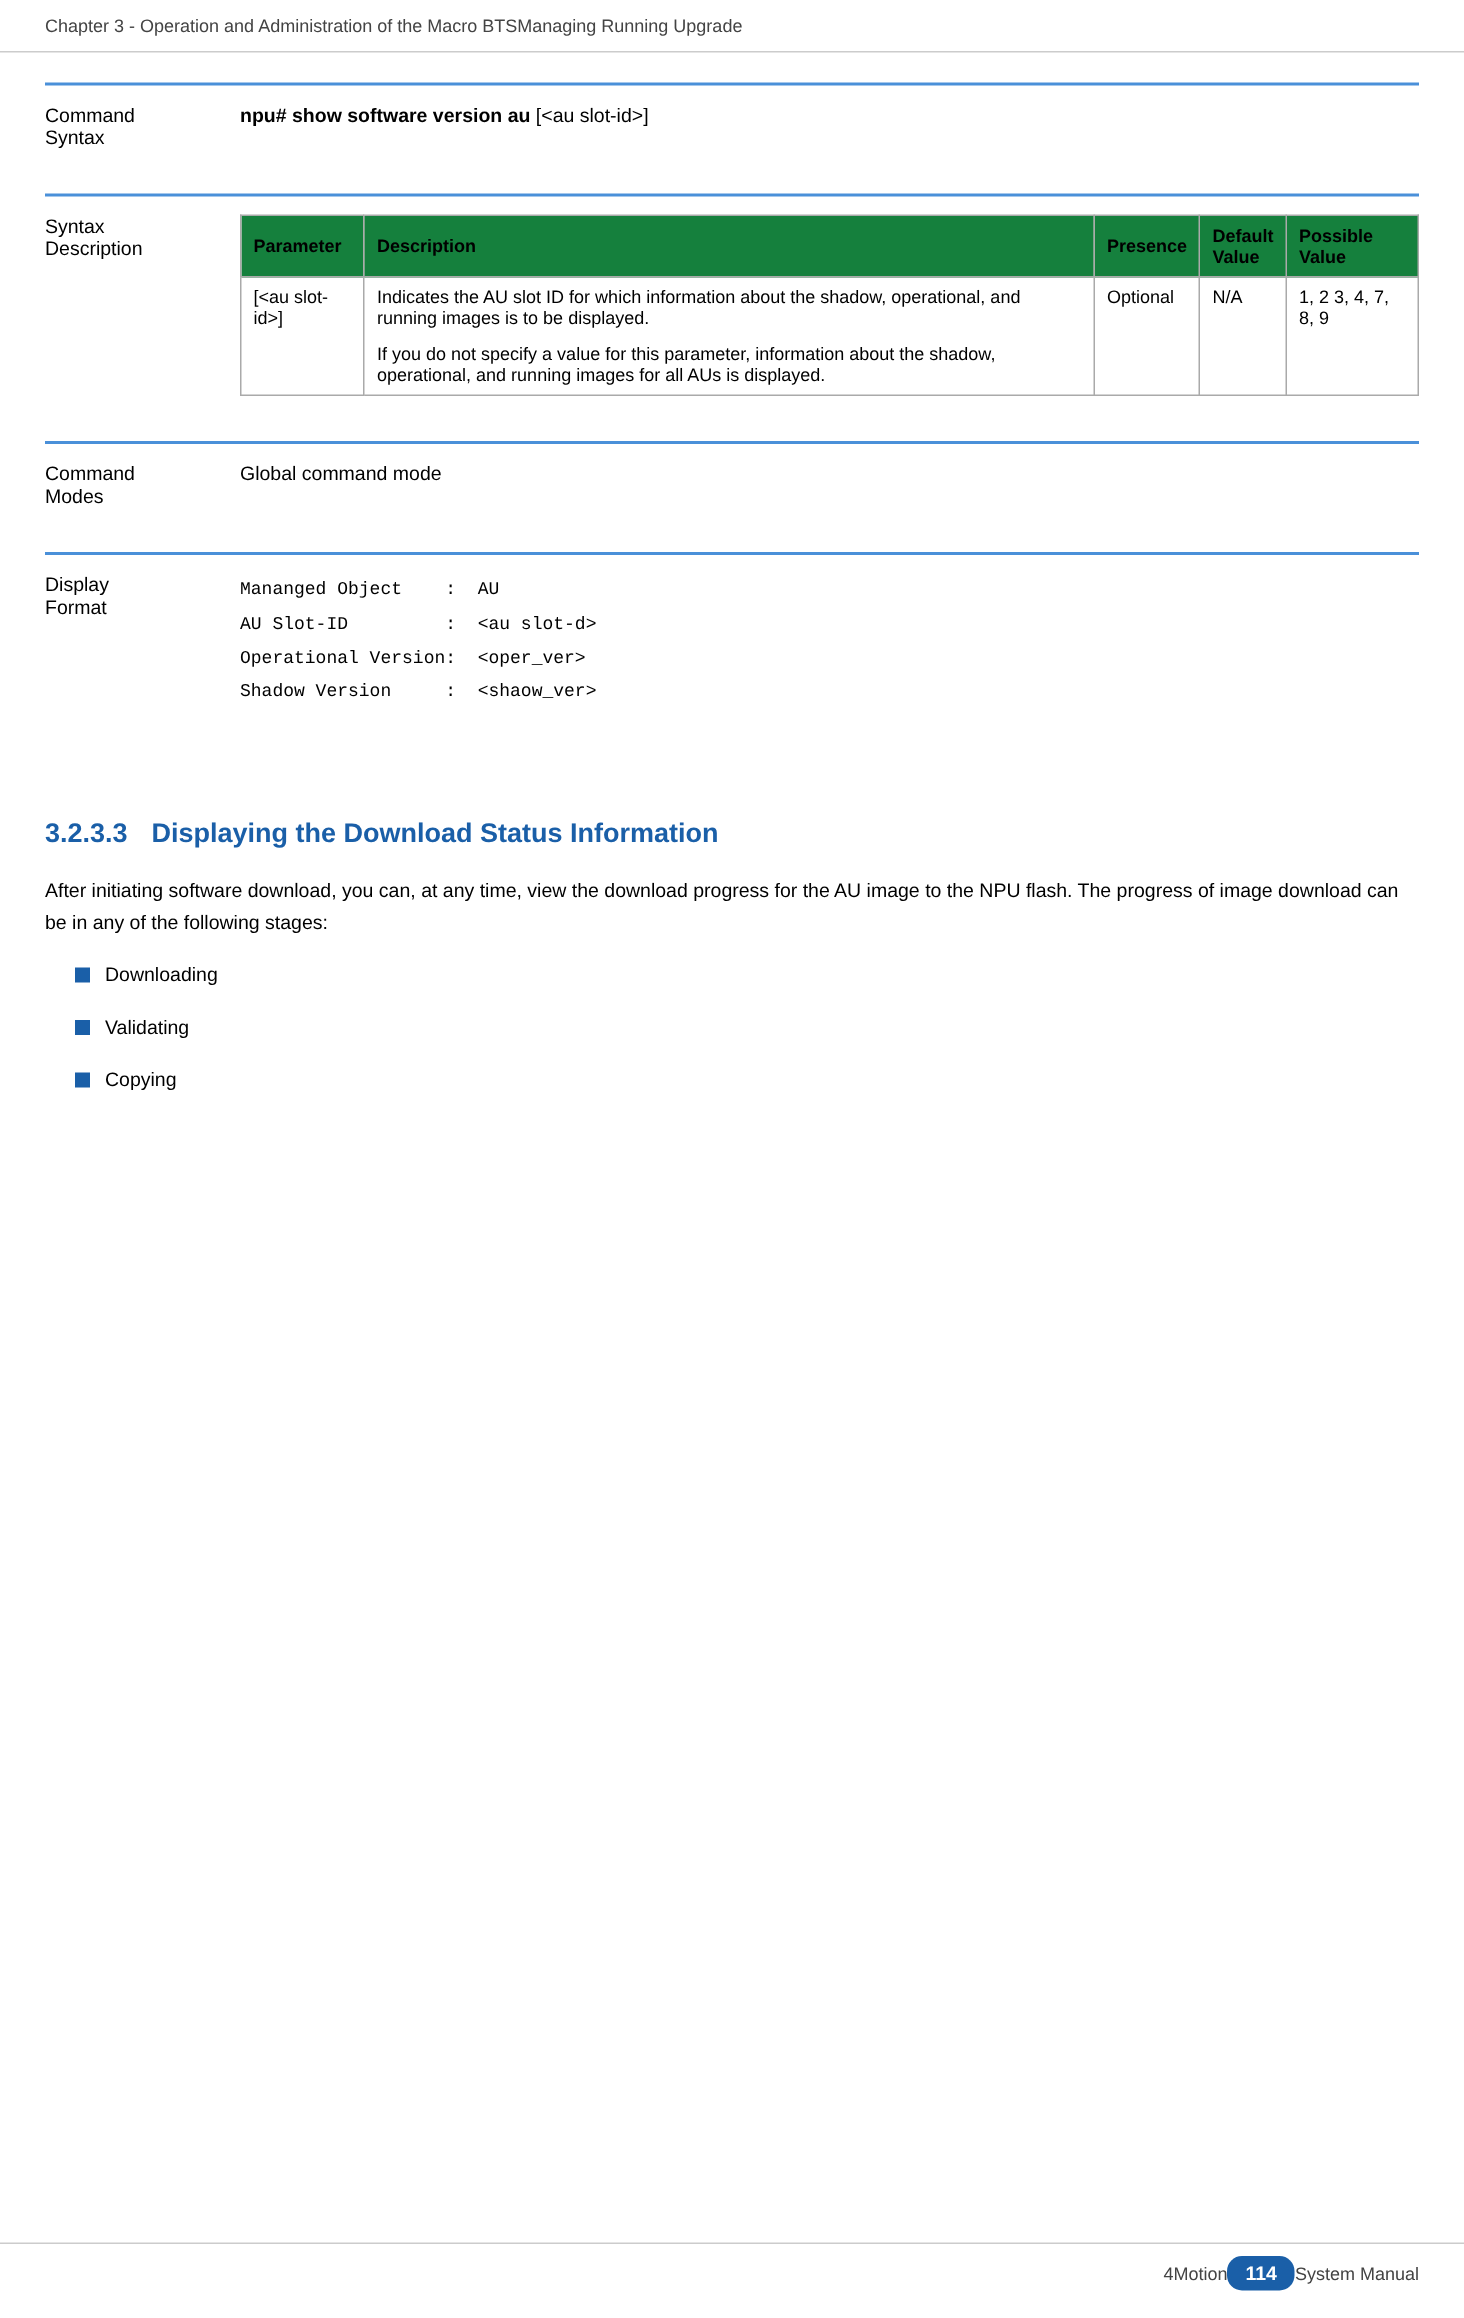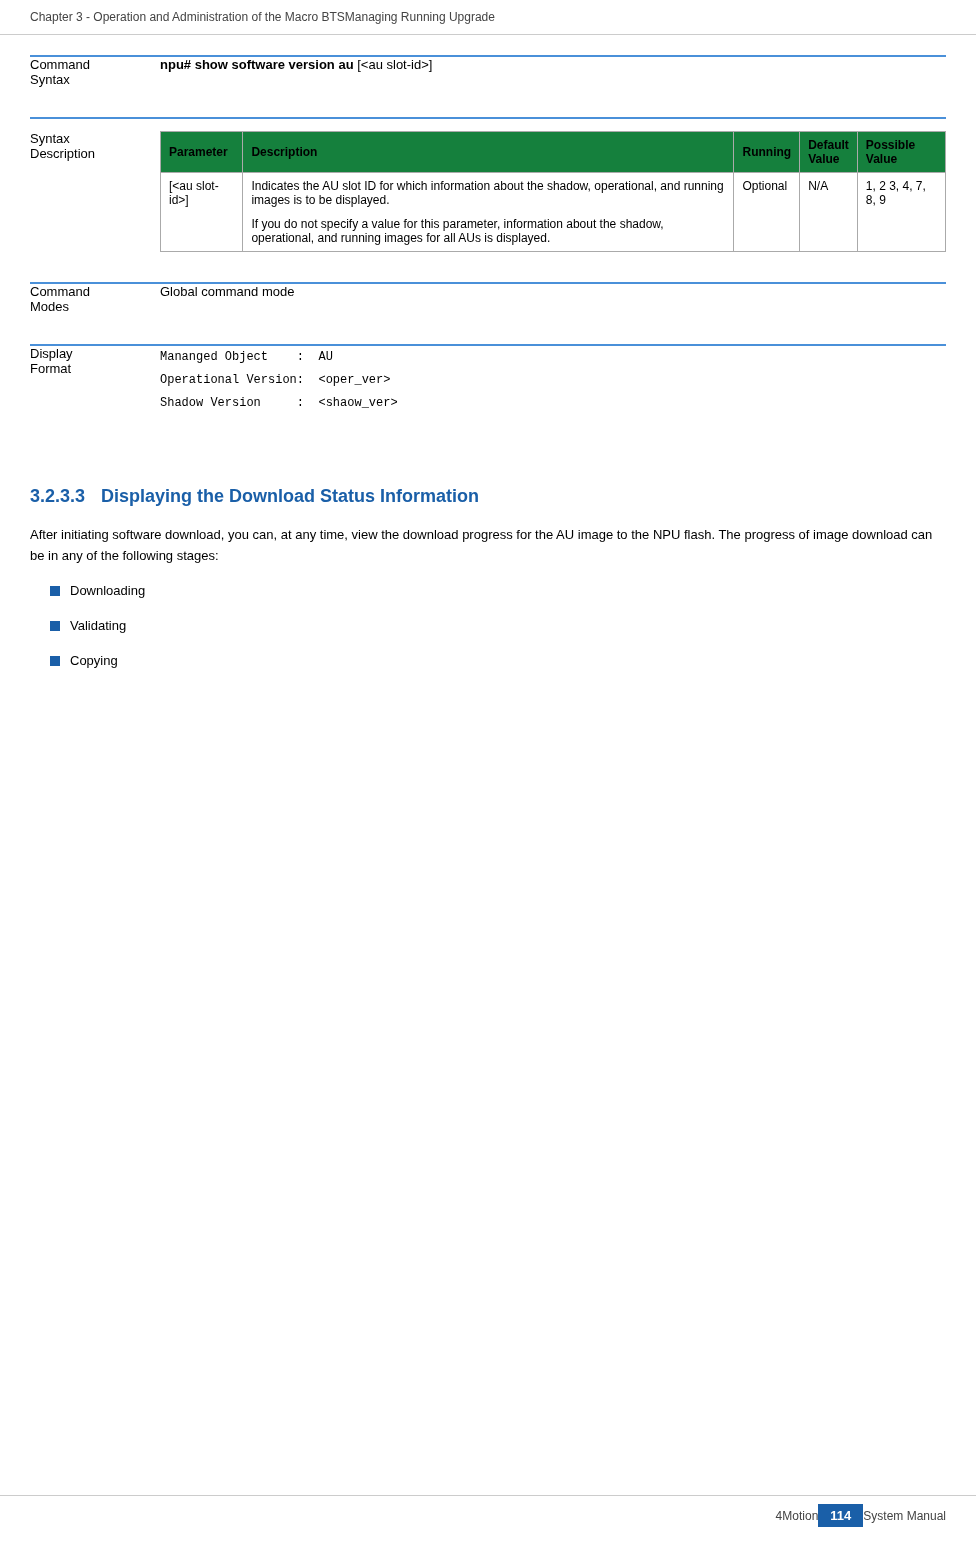--- a/index.html
+++ b/index.html
@@ -24,21 +24,21 @@
     }
 
     .page-content {
       padding: 20px 30px 60px 30px;
     }
 
     .section-row {
       display: flex;
       margin-bottom: 0;
       border-top: 2px solid #4a90d9;
-      padding-top: 0;
+      padding-top: 12px;
       padding-bottom: 12px;
     }
 
     .section-label {
       width: 130px;
       min-width: 130px;
       font-size: 13px;
       font-weight: normal;
       color: #000;
       padding-right: 10px;
@@ -141,20 +141,21 @@
       font-size: 12px;
       color: #444;
     }
 
     .page-number-badge {
       background-color: #1a5fa8;
       color: #fff;
       padding: 4px 12px;
       font-size: 13px;
       font-weight: bold;
+      border-radius: 10px;
     }
 
     .syntax-description-section {
       border-top: 2px solid #4a90d9;
       padding-top: 12px;
       padding-bottom: 12px;
       display: flex;
     }
   </style>
 </head>
@@ -179,21 +180,21 @@
   <div style="height: 18px;"></div>
 
   <div class="syntax-description-section">
     <div class="section-label">Syntax<br>Description</div>
     <div class="section-content">
       <table class="syntax-table">
         <thead>
           <tr>
             <th>Parameter</th>
             <th>Description</th>
-            <th>Running</th>
+            <th>Presence</th>
             <th>Default<br>Value</th>
             <th>Possible Value</th>
           </tr>
         </thead>
         <tbody>
           <tr>
             <td>[&lt;au slot-id&gt;]</td>
             <td>
               <p style="margin-bottom:10px;">Indicates the AU slot ID for which information about the shadow, operational, and running images is to be displayed.</p>
               <p>If you do not specify a value for this parameter, information about the shadow, operational, and running images for all AUs is displayed.</p>
@@ -216,20 +217,21 @@
     </div>
   </div>
 
   <div style="height: 18px;"></div>
 
   <div class="section-row">
     <div class="section-label">Display<br>Format</div>
     <div class="section-content">
       <div class="display-format-text">
         <div>Mananged Object&nbsp;&nbsp;&nbsp;&nbsp;:&nbsp;&nbsp;AU</div>
+        <div>AU Slot-ID&nbsp;&nbsp;&nbsp;&nbsp;&nbsp;&nbsp;&nbsp;&nbsp;&nbsp;:&nbsp;&nbsp;&lt;au slot-d&gt;</div>
         <div>Operational Version:&nbsp;&nbsp;&lt;oper_ver&gt;</div>
         <div>Shadow Version&nbsp;&nbsp;&nbsp;&nbsp;&nbsp;:&nbsp;&nbsp;&lt;shaow_ver&gt;</div>
       </div>
     </div>
   </div>
 
   <div style="margin-top: 30px; margin-bottom: 8px; display: flex; align-items: baseline; gap: 16px;">
     <span class="section-heading-number">3.2.3.3</span>
     <span class="section-heading-title">Displaying the Download Status Information</span>
   </div>

